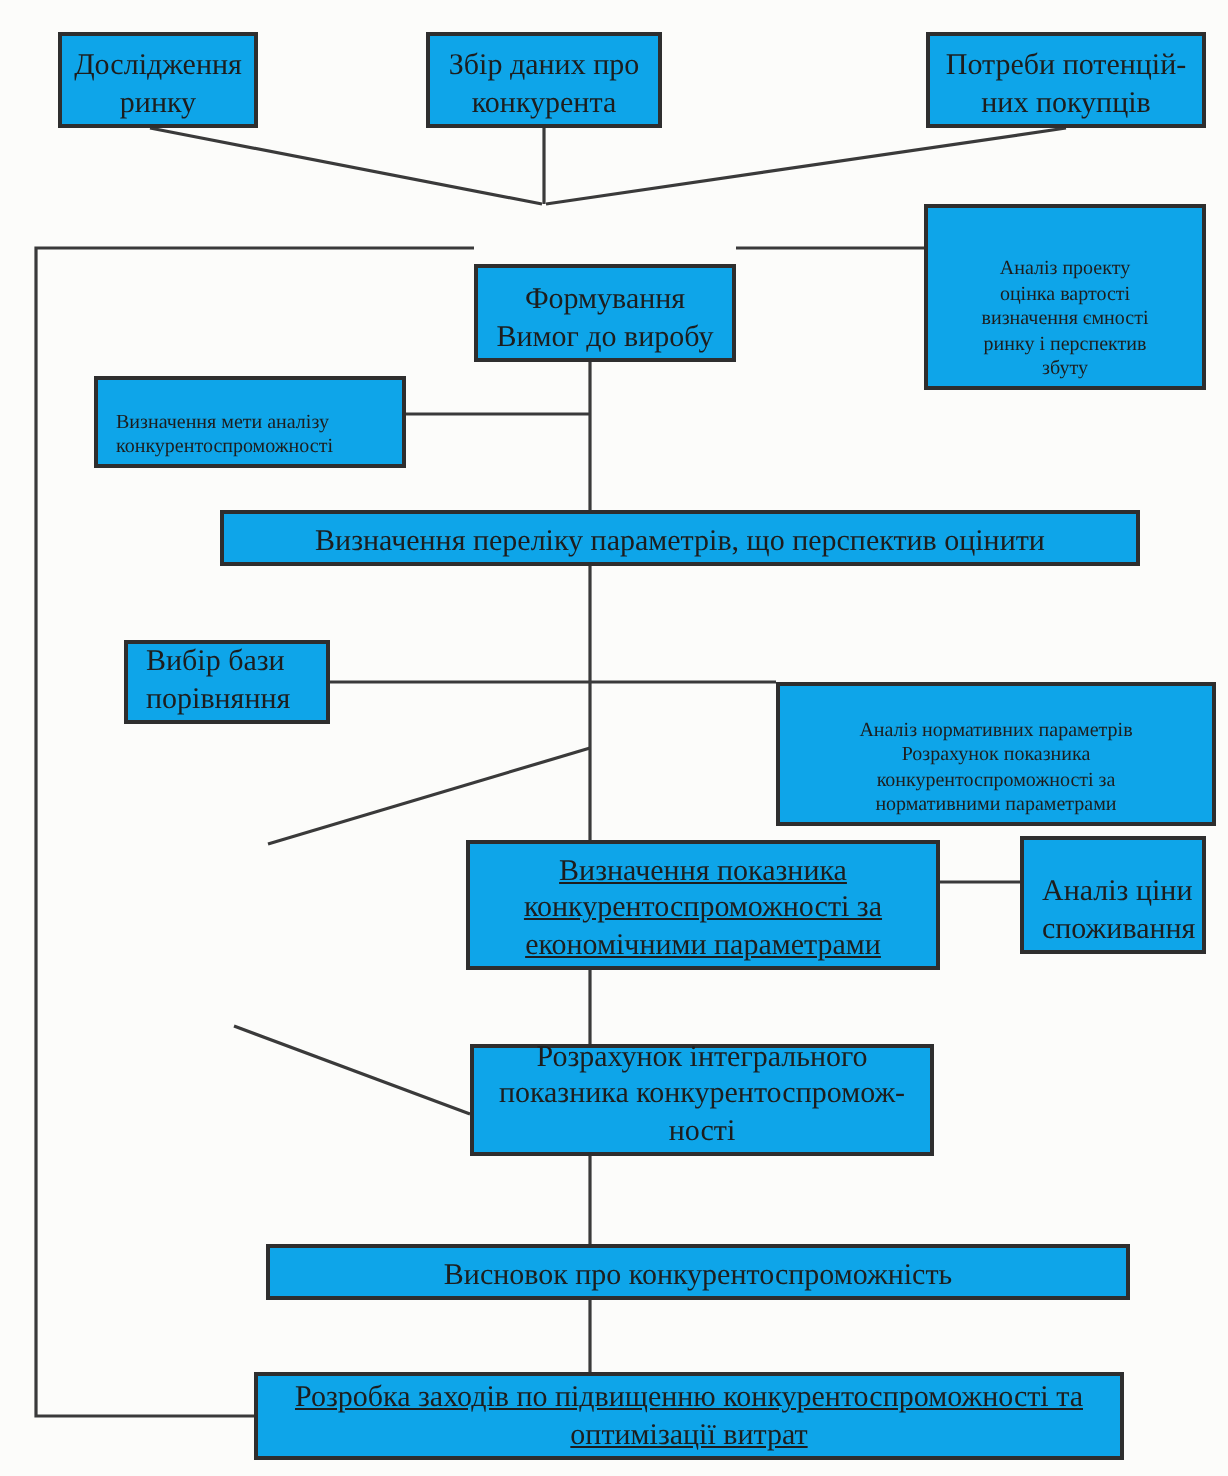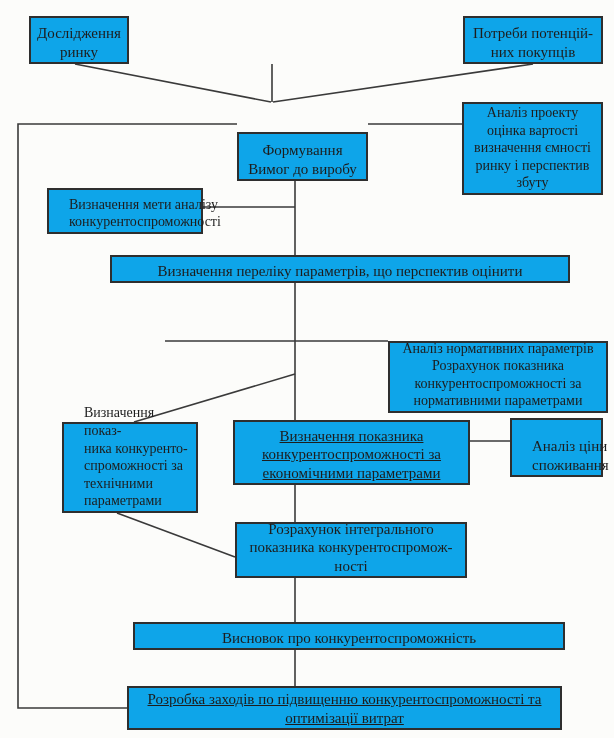--- a/index.html
+++ b/index.html
@@ -42,25 +42,25 @@
     display: block;
     width: 100%;
     text-align: center;
     padding: 1px 4px;
   }
   .node.left-text {
     justify-content: flex-start;
   }
   .node.left-text .txt {
     text-align: left;
-    padding-left: 20px;
+    padding-left: 9px;
     padding-right: 4px;
   }
   .node.small {
-    font-size: 14px;
+    font-size: 10px;
     line-height: 1.26;
   }
 </style>
 </head>
 <body>
 
 <div class="page">
 
   <svg class="wires" viewBox="0 0 614 738" xmlns="http://www.w3.org/2000/svg">
 
@@ -82,20 +82,24 @@
     <line x1="117" y1="513" x2="235" y2="557"></line>
     <line x1="295" y1="578" x2="295" y2="622"></line>
     <line x1="295" y1="650" x2="295" y2="686"></line>
   </svg>
 
   <div class="node" style="left:29px; top:16px; width:100px; height:48px;">
     <span class="txt">Дослідження
 ринку</span>
   </div>
 
+  <div class="node" style="left:213px; top:16px; width:118px; height:48px;">
+    <span class="txt">Збір даних про
+конкурента</span>
+  </div>
 
   <div class="node" style="left:463px; top:16px; width:140px; height:48px;">
     <span class="txt">Потреби потенцій-
 них покупців</span>
   </div>
 
   <div class="node" style="left:237px; top:103px; width:131px; height:49px;margin-top:29px;">
     <span class="txt">Формування
 Вимог до виробу</span>
   </div>
@@ -110,35 +114,32 @@
 
   <div class="node left-text small" style="left:47px; top:188px; width:156px; height:46px;">
     <span class="txt">Визначення мети аналізу
 конкурентоспроможності</span>
   </div>
 
   <div class="node" style="left:110px; top:255px; width:460px; height:28px;">
     <span class="txt">Визначення переліку параметрів, що перспектив оцінити</span>
   </div>
 
+  <div class="node left-text" style="left:62px; top:320px; width:103px; height:42px;">
+    <span class="txt">Вибір бази
+порівняння</span>
+  </div>
 
   <div class="node small" style="left:388px; top:313px; width:220px; height:72px;margin-top:28px;">
     <span class="txt">Аналіз нормативних параметрів
 Розрахунок показника
 конкурентоспроможності за
 нормативними параметрами</span>
   </div>
 
-  <div class="node left-text small" style="left:62px; top:422px; width:136px; height:91px;">
-    <span class="txt">Визначення показ-
-ника конкуренто-
-спроможності за
-технічними
-параметрами</span>
-  </div>
 
   <div class="node" style="left:233px; top:420px; width:237px; height:65px;text-decoration:underline;">
     <span class="txt">Визначення показника
 конкурентоспроможності за
 економічними параметрами</span>
   </div>
 
   <div class="node" style="left:235px; top:522px; width:232px; height:56px;">
     <span class="txt">Розрахунок інтегрального
 показника конкурентоспромож-

